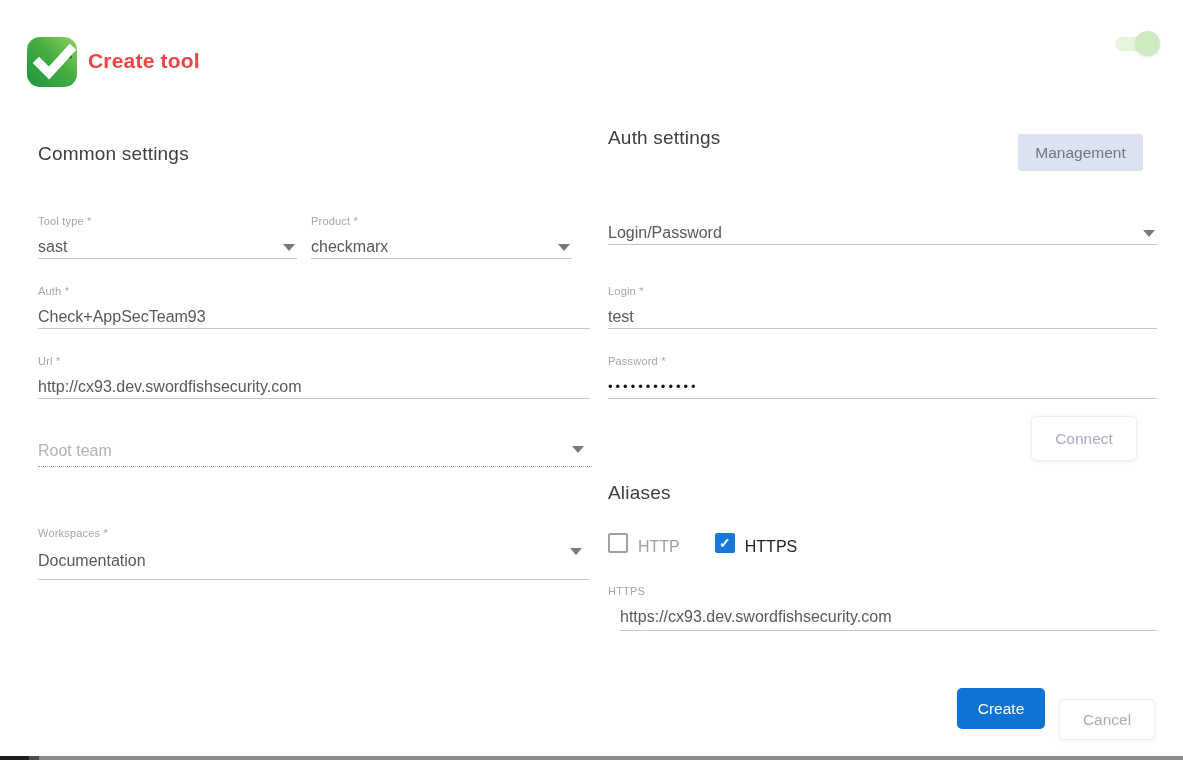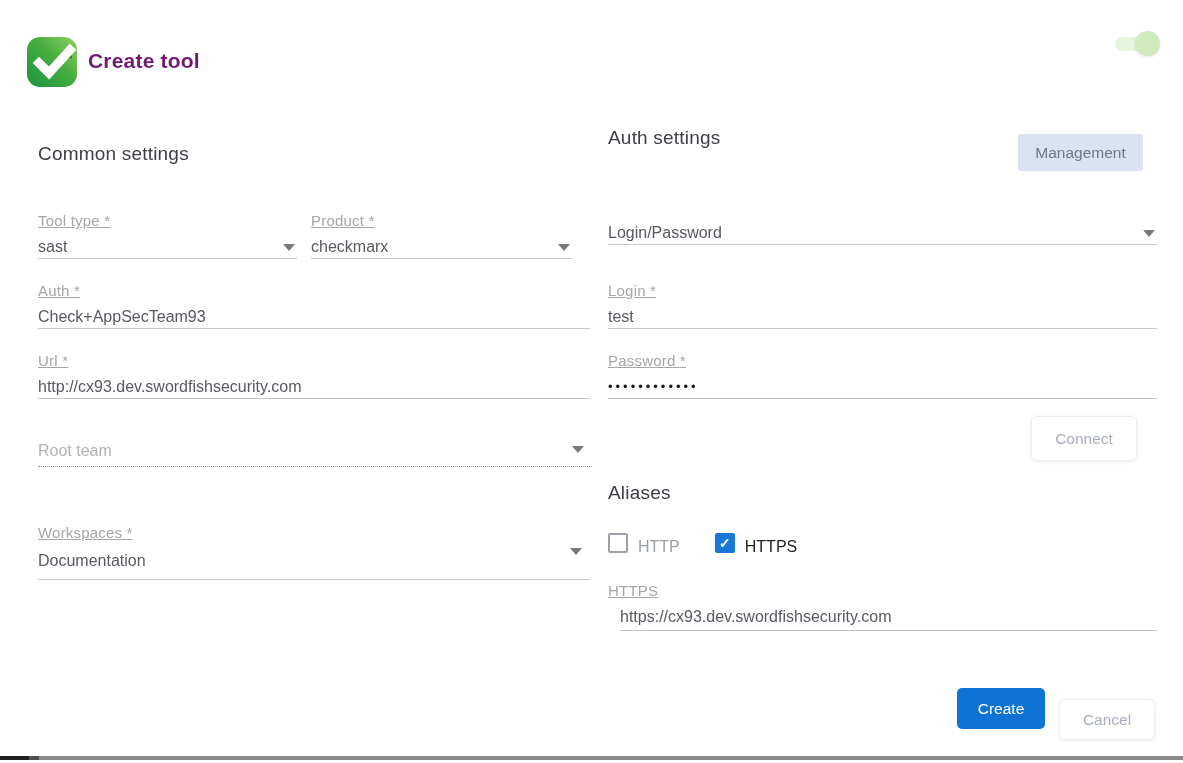--- a/index.html
+++ b/index.html
@@ -6,21 +6,21 @@
   body { background:#fff; }
   .screen {
     position:relative; width:1183px; height:763px; background:#ffffff;
     font-family:"Liberation Sans", sans-serif; overflow:hidden;
   }
 
   
   .logo { position:absolute; left:26px; top:36px; width:52px; height:52px; }
   .page-title {
     position:absolute; left:88px; top:49px; font-size:21px; font-weight:700;
-    color:#701a75; letter-spacing:.2px;
+    color:#ef4444; letter-spacing:.2px;
   }
   .toggle { position:absolute; left:1115px; top:36px; width:45px; height:15px; }
   .toggle .track { position:absolute; left:0; top:1px; width:44px; height:14px; border-radius:7px; background:#e7f5df; }
   .toggle .thumb { position:absolute; left:20px; top:-5px; width:25px; height:25px; border-radius:50%;
     background:#cfeabf; box-shadow:0 1px 3px rgba(0,0,0,.12); }
 
   
   .section-heading { position:absolute; font-size:19px; font-weight:400; color:#3b3e44; letter-spacing:.2px; }
 
   
@@ -32,21 +32,21 @@
   .btn { position:absolute; display:flex; align-items:center; justify-content:center;
     border-radius:5px; font-size:15.5px; cursor:pointer; }
   .btn-ghost { background:#fff; border:1px solid #ededf2; color:#a7adbf; box-shadow:0 1px 5px rgba(40,40,70,.07);text-align:center; }
   .btn-primary { background:#0f73d4; color:#ffffff; border:none; }
   .btn-connect { left:1031px; top:416px; width:106px; height:45px; }
   .btn-create  { left:957px;  top:688px; width:88px;  height:41px; }
   .btn-cancel  { left:1059px; top:699px; width:96px;  height:41px; }
 
   
   .field { position:absolute; }
-  .field .flabel { font-size:15px; color:#a6a6a6; line-height:14px; letter-spacing:.2px;text-decoration:underline; }
+  .field .flabel { font-size:11px; color:#a6a6a6; line-height:14px; letter-spacing:.2px; }
   .frow { position:relative; margin-top:8px; }
   .field input, .select-value {
     width:100%; border:none; outline:none; background:transparent;
     font-family:"Liberation Sans", sans-serif; font-size:16px; color:#565960; line-height:22px; height:22px;
     padding:0; display:block;
   }
   .underline { border-bottom:1px solid #c6c6c6; }
   .underline-dotted { border-bottom:1px dotted #9b9b9b; }
   .dd-arrow {
     position:absolute; right:2px; top:8px; width:0; height:0;

